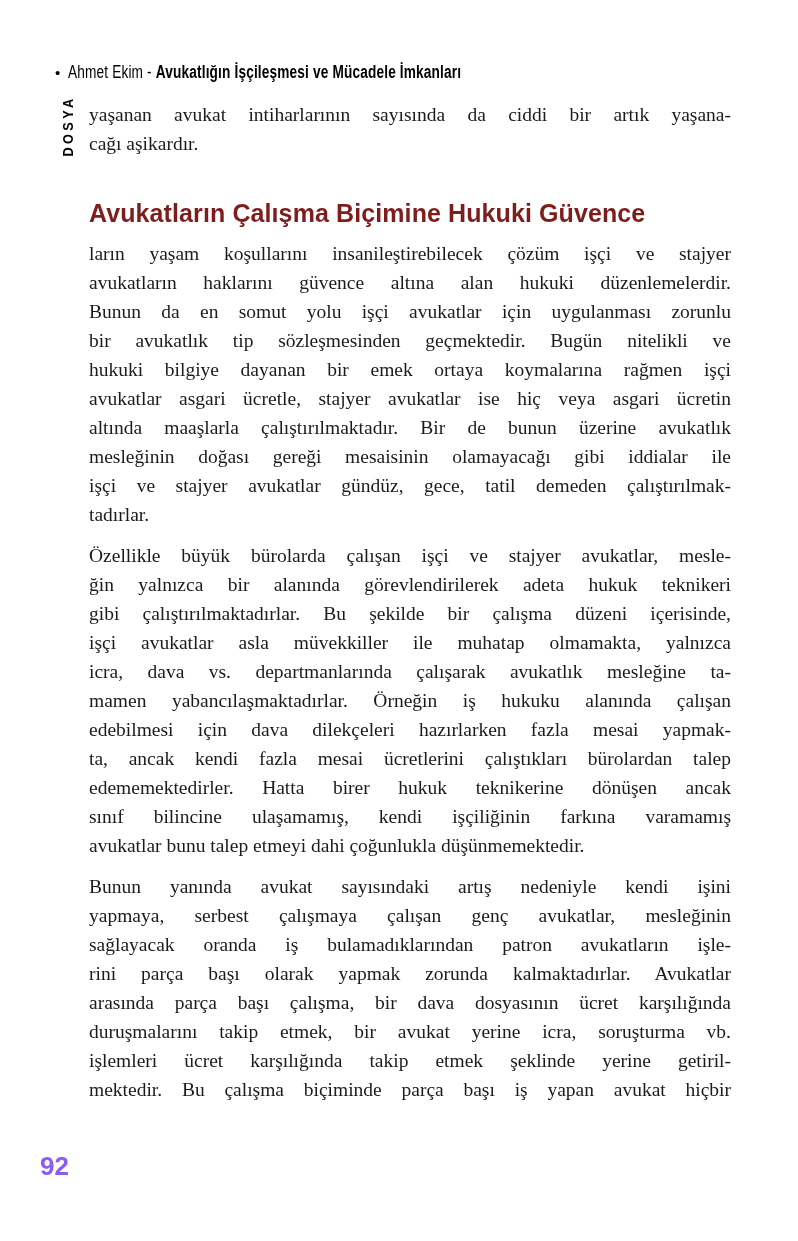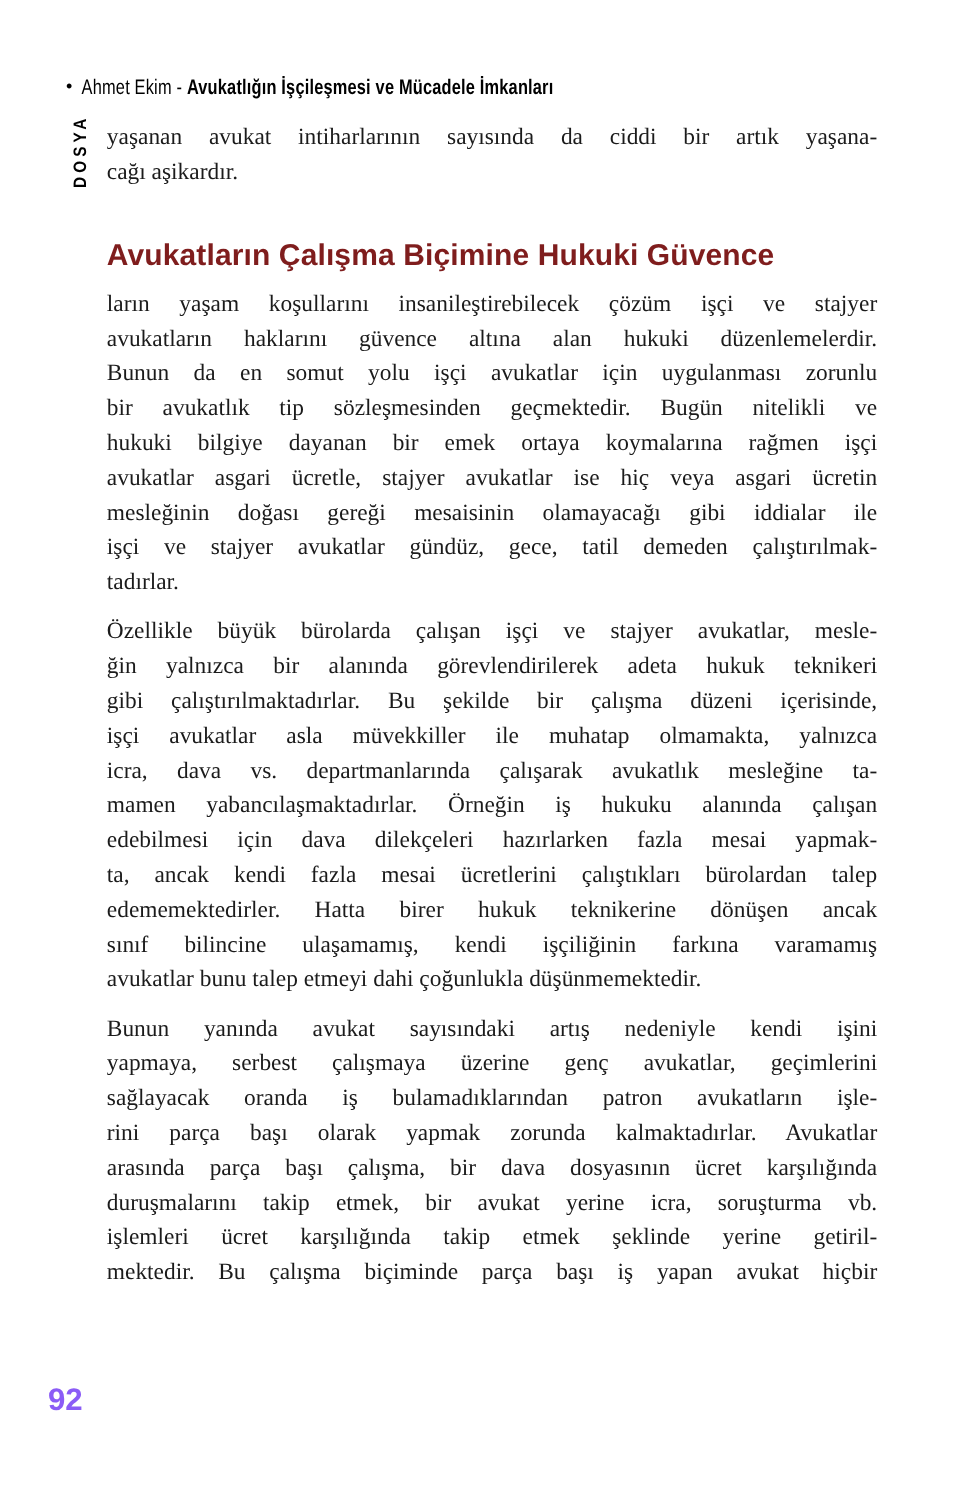--- a/index.html
+++ b/index.html
@@ -88,40 +88,41 @@
       <div class="pline pl-end">cağı aşikardır.</div>
     </div>
     <div class="block-heading">Avukatların Çalışma Biçimine Hukuki Güvence</div>
     <div class="para first">
       <div class="pline">ların yaşam koşullarını insanileştirebilecek çözüm işçi ve stajyer</div>
       <div class="pline">avukatların haklarını güvence altına alan hukuki düzenlemelerdir.</div>
       <div class="pline">Bunun da en somut yolu işçi avukatlar için uygulanması zorunlu</div>
       <div class="pline">bir avukatlık tip sözleşmesinden geçmektedir. Bugün nitelikli ve</div>
       <div class="pline">hukuki bilgiye dayanan bir emek ortaya koymalarına rağmen işçi</div>
       <div class="pline">avukatlar asgari ücretle, stajyer avukatlar ise hiç veya asgari ücretin</div>
+      <div class="pline">altında maaşlarla çalıştırılmaktadır. Bir de bunun üzerine avukatlık</div>
       <div class="pline">mesleğinin doğası gereği mesaisinin olamayacağı gibi iddialar ile</div>
       <div class="pline">işçi ve stajyer avukatlar gündüz, gece, tatil demeden çalıştırılmak-</div>
       <div class="pline pl-end">tadırlar.</div>
     </div>
     <div class="para">
       <div class="pline">Özellikle büyük bürolarda çalışan işçi ve stajyer avukatlar, mesle-</div>
       <div class="pline">ğin yalnızca bir alanında görevlendirilerek adeta hukuk teknikeri</div>
       <div class="pline">gibi çalıştırılmaktadırlar. Bu şekilde bir çalışma düzeni içerisinde,</div>
       <div class="pline">işçi avukatlar asla müvekkiller ile muhatap olmamakta, yalnızca</div>
       <div class="pline">icra, dava vs. departmanlarında çalışarak avukatlık mesleğine ta-</div>
       <div class="pline">mamen yabancılaşmaktadırlar. Örneğin iş hukuku alanında çalışan</div>
       <div class="pline">edebilmesi için dava dilekçeleri hazırlarken fazla mesai yapmak-</div>
       <div class="pline">ta, ancak kendi fazla mesai ücretlerini çalıştıkları bürolardan talep</div>
       <div class="pline">edememektedirler. Hatta birer hukuk teknikerine dönüşen ancak</div>
       <div class="pline">sınıf bilincine ulaşamamış, kendi işçiliğinin farkına varamamış</div>
       <div class="pline pl-end">avukatlar bunu talep etmeyi dahi çoğunlukla düşünmemektedir.</div>
     </div>
     <div class="para">
       <div class="pline">Bunun yanında avukat sayısındaki artış nedeniyle kendi işini</div>
-      <div class="pline">yapmaya, serbest çalışmaya üzerine genç avukatlar, geçimlerini</div>
+      <div class="pline">yapmaya, serbest çalışmaya çalışan genç avukatlar, mesleğinin</div>
       <div class="pline">sağlayacak oranda iş bulamadıklarından patron avukatların işle-</div>
       <div class="pline">rini parça başı olarak yapmak zorunda kalmaktadırlar. Avukatlar</div>
       <div class="pline">arasında parça başı çalışma, bir dava dosyasının ücret karşılığında</div>
       <div class="pline">duruşmalarını takip etmek, bir avukat yerine icra, soruşturma vb.</div>
       <div class="pline">işlemleri ücret karşılığında takip etmek şeklinde yerine getiril-</div>
       <div class="pline">mektedir. Bu çalışma biçiminde parça başı iş yapan avukat hiçbir</div>
     </div>
   </div>
 
 <div class="page-number">92</div>

